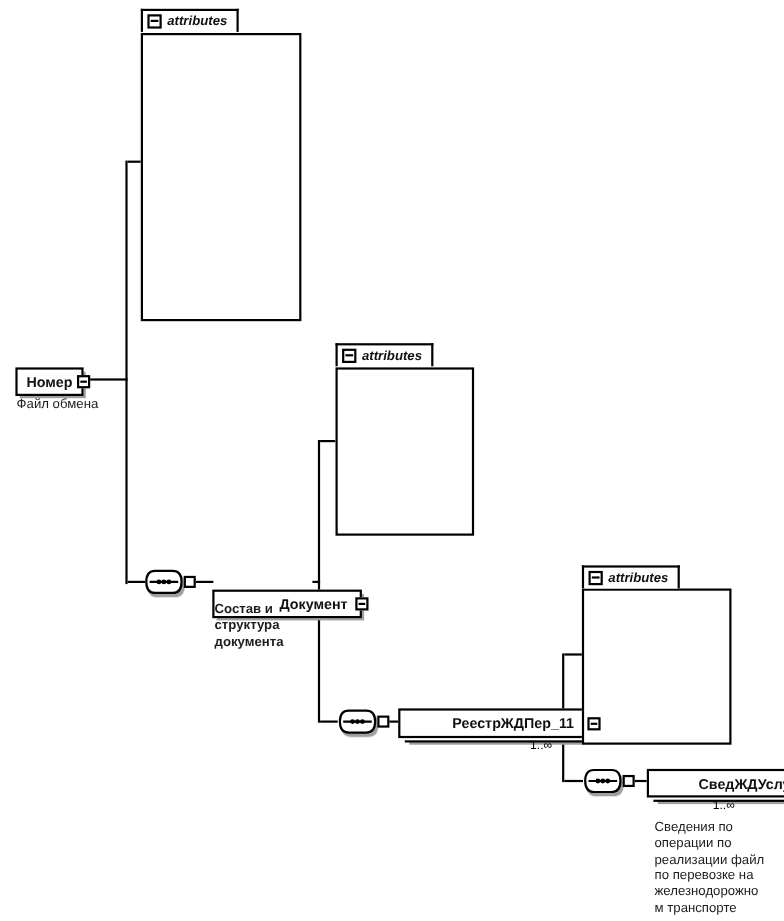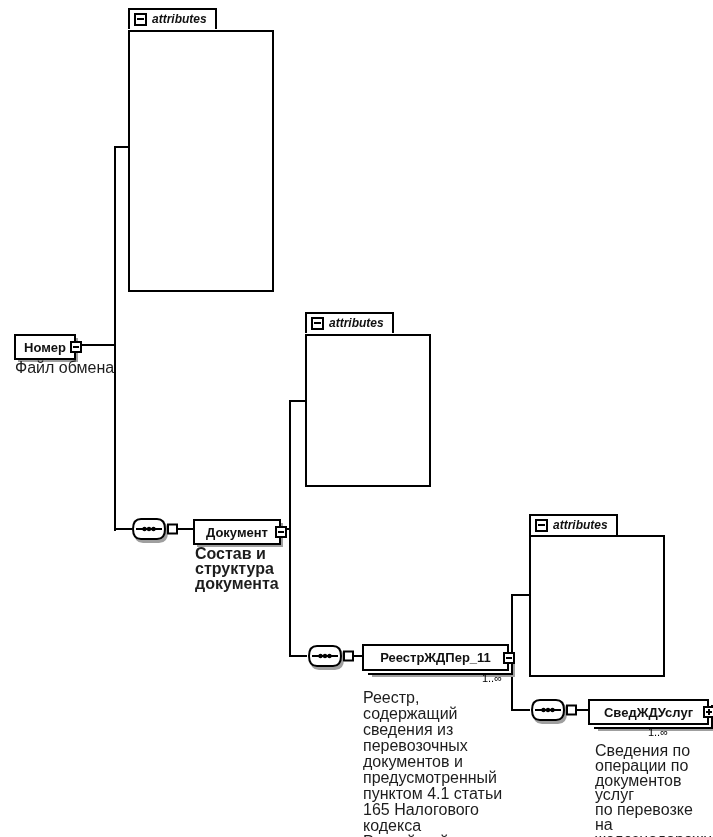--- a/index.html
+++ b/index.html
@@ -11,28 +11,29 @@
   .line{position:absolute;background:#000;}
   
   .ebox{
     position:absolute;background:#fff;border:2px solid #000;
     display:flex;align-items:center;justify-content:center;
     font-weight:bold;font-size:13px;white-space:nowrap;
     box-shadow:3px 3px 0 -1px #9f9f9f;
   }
   .ebox.multi{
     box-shadow:3px 3px 0 -1px #fff,5px 5px 0 -1px #000,8px 8px 0 -2px #9f9f9f;
+    padding-left:31px;
   }
   .abox{
     position:absolute;background:#fff;border:2px solid #000;
     padding:1px 6px 2px 6px;font-weight:bold;font-size:13px;white-space:nowrap;
     box-shadow:3px 3px 0 -1px #9f9f9f;
   }
   .desc{
-    position:absolute;font-size:16px;line-height:15px;color:#1d1d1d;
+    position:absolute;font-size:12px;line-height:15px;color:#1d1d1d;
     white-space:pre-line;
   }
   .card{position:absolute;font-size:11px;color:#000;text-align:right;}
   
   .agroup{position:absolute;}
   .agroup .tab{
     position:absolute;left:0;top:0;background:#fff;
     border:2px solid #000;border-bottom:none;
     display:flex;align-items:center;gap:5px;padding:2px 8px 3px 4px;z-index:2;
   }
@@ -142,21 +143,21 @@
     <svg width="36" height="24" viewBox="0 0 36 24">
       <path d="M10 2 H26 Q34 2 34 12 Q34 22 26 22 H10 Q2 22 2 12 Q2 2 10 2 Z" fill="#fff" stroke="#000" stroke-width="2"></path>
       <line x1="5" y1="12" x2="31" y2="12" stroke="#000" stroke-width="2"></line>
       <circle cx="13.5" cy="12" r="2.2" fill="#000"></circle>
         <circle cx="18" cy="12" r="2.2" fill="#000"></circle>
         <circle cx="22.5" cy="12" r="2.2" fill="#000"></circle>
     </svg>
     <span class="plug"></span>
   </div>
 
-  <div class="ebox" style="left:193px;top:519px;width:84px;height:22px;">
+  <div class="ebox" style="left:193px;top:536px;width:84px;height:22px;padding-left:48px;">
     <span>Документ</span>
     <span class="toggle on-box">
         <span class="h"></span>
       </span>
   </div>
   <div class="desc" style="left:195px;top:546px;width:100px;font-weight:bold;">Состав и
 структура
 документа</div>
 
   <div class="seq" style="left:307px;top:644px;">
@@ -170,29 +171,20 @@
     <span class="plug"></span>
   </div>
 
   <div class="ebox multi" style="left:362px;top:644px;width:143px;height:23px;">
     <span>РеестрЖДПер_11</span>
     <span class="toggle on-box">
         <span class="h"></span>
       </span>
   </div>
   <div class="card" style="left:420px;top:672px;width:82px;">1..∞</div>
-  <div class="desc" style="left:363px;top:690px;width:146px;line-height:16px;">Реестр, содержащий
-сведения из
-перевозочных
-документов и
-предусмотренный
-пунктом 4.1 статьи
-165 Налогового
-кодекса Российской
-Федерации</div>
 
   <div class="seq" style="left:530px;top:698px;">
     <svg width="36" height="24" viewBox="0 0 36 24">
       <path d="M10 2 H26 Q34 2 34 12 Q34 22 26 22 H10 Q2 22 2 12 Q2 2 10 2 Z" fill="#fff" stroke="#000" stroke-width="2"></path>
       <line x1="5" y1="12" x2="31" y2="12" stroke="#000" stroke-width="2"></line>
       <circle cx="13.5" cy="12" r="2.2" fill="#000"></circle>
         <circle cx="18" cy="12" r="2.2" fill="#000"></circle>
         <circle cx="22.5" cy="12" r="2.2" fill="#000"></circle>
     </svg>
     <span class="plug"></span>
@@ -201,18 +193,18 @@
   <div class="ebox multi" style="left:588px;top:699px;width:117px;height:22px;">
     <span>СведЖДУслуг</span>
     <span class="toggle on-box">
         <span class="h"></span>
         <span class="v"></span>
       </span>
   </div>
   <div class="card" style="left:590px;top:726px;width:78px;">1..∞</div>
   <div class="desc" style="left:595px;top:744px;width:118px;line-height:14.8px;">Сведения по
 операции по
-документов услуг
+реализации файл
 по перевозке на
 железнодорожно
 м транспорте</div>
 
 </div>
 
 </body></html>

